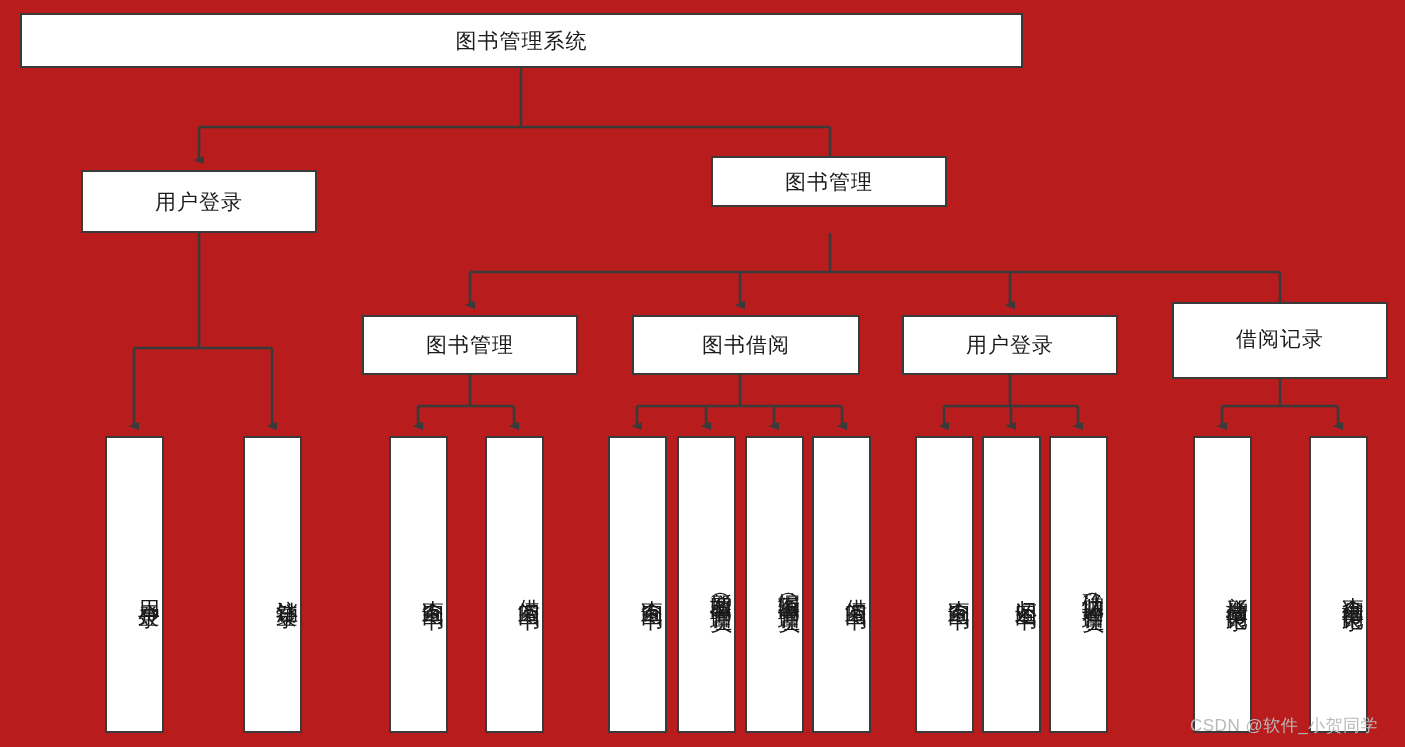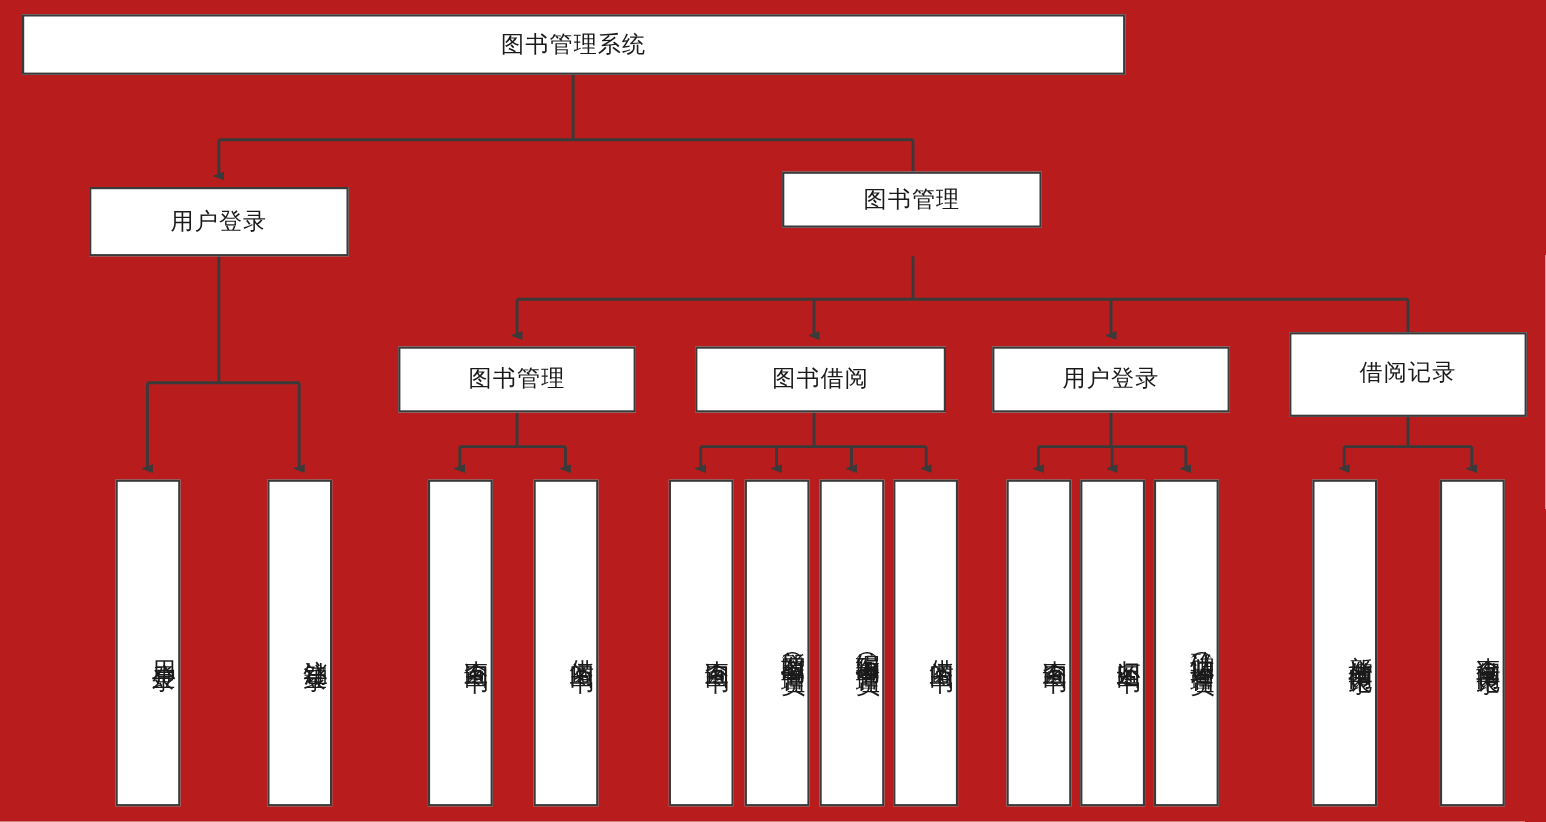--- a/index.html
+++ b/index.html
@@ -140,14 +140,15 @@
   <div class="node vert topal" style="left:745px; top:436px; width:59px; height:297px;">编辑图书（管理员）</div>
   <div class="node vert" style="left:812px; top:436px; width:59px; height:297px;">借阅图书</div>
 
   <div class="node vert" style="left:915px; top:436px; width:59px; height:297px;">查询图书</div>
   <div class="node vert" style="left:982px; top:436px; width:59px; height:297px;">归还图书</div>
   <div class="node vert topal" style="left:1049px; top:436px; width:59px; height:297px;">确认归还（管理员）</div>
 
   <div class="node vert" style="left:1193px; top:436px; width:59px; height:297px;">新增借阅记录</div>
   <div class="node vert" style="left:1309px; top:436px; width:59px; height:297px;">查询借阅记录</div>
 
+  <div class="watermark">CSDN @软件_小贺同学</div>
 
 </div>
 
 </body></html>

